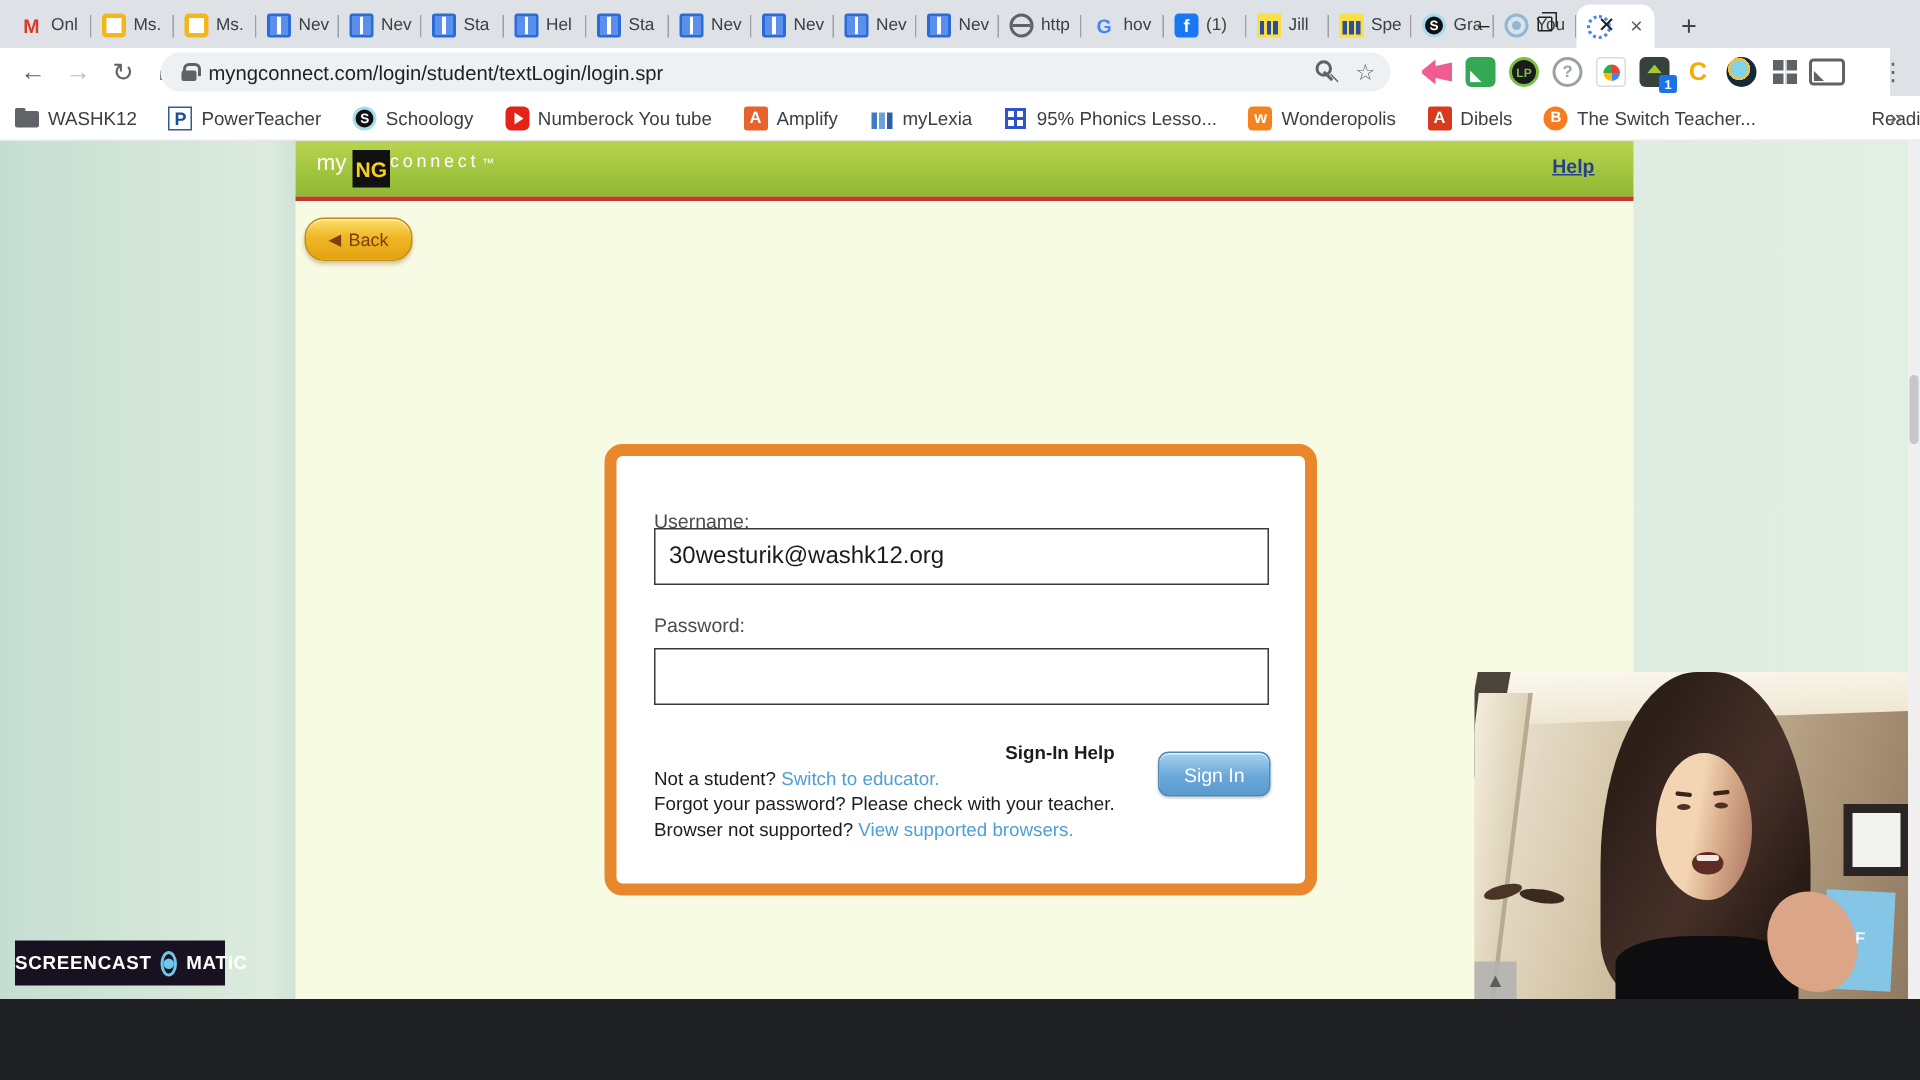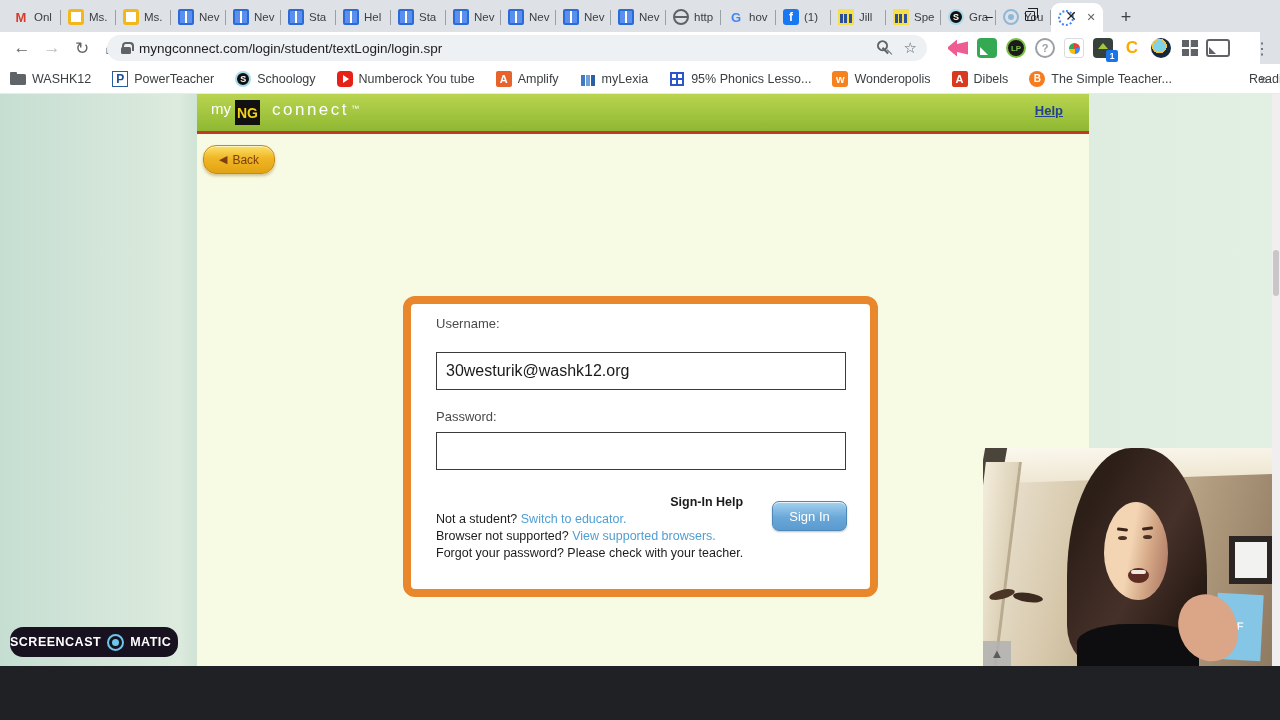--- a/index.html
+++ b/index.html
@@ -116,21 +116,21 @@
 
   
   .page { position:absolute; left:0; top:94px; width:1280px; height:572px;
      background:linear-gradient(to right,#c6ded2 0,#dcebdd 14%,#cfe3d6 15.4%,#e2efe3 100%); }
   .content-col { position:absolute; left:197px; top:0; width:892px; height:572px; background:#f8fbe3; }
   .site-header { position:absolute; left:197px; top:0; width:892px; height:37px;
      background:linear-gradient(#b9d44f,#8fb832); display:flex; align-items:center; }
   .brand { display:flex; align-items:flex-start; margin-left:14px; }
   .brand-my { color:#fff; font-size:15px; margin-right:4px; }
   .brand-ng { width:25px; height:25px; background:#111; color:#f7d117; font-weight:bold; font-size:14px; display:flex; align-items:center; justify-content:center; }
-  .brand-connect { color:#fff; font-size:17px; letter-spacing:2.5px; margin-left:12px; }
+  .brand-connect { color:#fff; font-size:12px; letter-spacing:2.5px; margin-left:0; }
   .brand-tm { color:#fff; font-size:8px; vertical-align:super; margin-left:2px; align-self:flex-start; margin-top:4px; }
   .help-link { position:absolute; right:26px; top:9px; color:#23418f; font-size:13px; font-weight:bold; text-decoration:underline; cursor:pointer; }
   .redline { position:absolute; left:197px; top:37px; width:892px; height:3px; background:#c0392b; }
 
   .back-btn { position:absolute; left:203px; top:51px; width:72px; height:29px; border-radius:13px;
      background:linear-gradient(#fbe16a,#f0b626 45%,#e3a312); border:1px solid #c48a14;
      box-shadow:0 2px 3px rgba(120,90,0,.35), inset 0 1px 0 rgba(255,255,255,.6);
      display:flex; align-items:center; justify-content:center; gap:5px; cursor:pointer; }
   .back-tri { color:#7b3f10; font-size:11px; }
   .back-label { color:#7b3f10; font-weight:normal; font-size:12px; }
@@ -144,22 +144,22 @@
   .fld-input { position:absolute; left:25px; width:410px; height:38px; border:1px solid #3a3a3a; background:#fff;
      font-family:"Liberation Sans",sans-serif; font-size:16px; color:#1a1a1a; padding:4px 9px; outline:none; }
   .help-block { position:absolute; left:25px; top:190px; font-size:12.5px; color:#1c1c1c; line-height:17px; }
   .help-head { font-weight:bold;text-align:right; }
   .tlink { color:#4f9fd4; cursor:pointer; }
   .signin-btn { position:absolute; left:361px; top:197px; width:75px; height:30px; border-radius:7px;
      background:linear-gradient(#a5d3ee,#6aa7d8 55%,#5b9bd0); border:1px solid #4d88b8;
      box-shadow:inset 0 1px 0 rgba(255,255,255,.7), 0 1px 2px rgba(0,0,0,.25);
      color:#fff; font-size:13px; display:flex; align-items:center; justify-content:center; cursor:pointer; }
 
-  .scaster { position:absolute; left:10px; top:533px; width:168px; height:30px; background:#171120;
-     display:flex; align-items:center; justify-content:flex-start; gap:6px;border-radius:13px; }
+  .scaster { position:absolute; left:10px; top:533px; width:140px; height:30px; background:#171120;
+     display:flex; align-items:center; justify-content:space-between; gap:6px; }
   .sc-txt { color:#fff; font-weight:bold; font-size:12.5px; letter-spacing:.5px; }
   .sc-dot { width:17px; height:17px; border:2.5px solid #6ec6ea; border-radius:50%; display:flex; align-items:center; justify-content:center; }
   .sc-dot::after { content:""; width:7px; height:7px; background:#6ec6ea; border-radius:50%; }
 
   
   .webcam { position:absolute; left:983px; top:354px; width:289px; height:218px; overflow:hidden;
      background:linear-gradient(105deg,#efe9db 0%,#d6c7aa 34%,#b19c7f 68%,#8f7a62 100%); }
   .wc-ceiling { position:absolute; left:0; top:0; width:289px; height:36px; background:linear-gradient(#fbf8ef,#efe7d3); transform:rotate(-2deg); transform-origin:left top; }
   .wc-doorjamb { position:absolute; left:-10px; top:14px; width:36px; height:210px; background:linear-gradient(to right,#f3ecdb,#ddd2b8); transform:skewX(-7deg); border-right:3px solid #b8ab8f; }
   .wc-doordark { position:absolute; left:-4px; top:0px; width:22px; height:70px; background:#4b443a; transform:skewX(-10deg); }
@@ -351,21 +351,21 @@
     <div class="bm">
         <span class="bfav" data-icon="wonderopolis"></span>
         <span class="bm-label">Wonderopolis</span>
       </div>
     <div class="bm">
         <span class="bfav" data-icon="dibels"></span>
         <span class="bm-label">Dibels</span>
       </div>
     <div class="bm">
         <span class="bfav" data-icon="blogger"></span>
-        <span class="bm-label">The Simple Teacher...</span>
+        <span class="bm-label">The Switch Teacher...</span>
       </div>
     <div class="bm noicon">
         <span class="bm-label">Reading level correl...</span>
       </div>
     <div class="bm-overflow g" data-glyph="»"></div>
   </div>
 
   <div class="page">
     <div class="content-col"></div>
 
@@ -380,29 +380,29 @@
     </div>
     <div class="redline"></div>
 
     <div class="back-btn">
       <span class="back-tri g" data-glyph="◀"></span>
       <span class="back-label">Back</span>
     </div>
 
 
     <div class="form-box">
-      <label class="fld-label" style="top:12px">Username:</label>
+      <label class="fld-label" style="top:36px">Username:</label>
       <input class="fld-input" style="top: 48px;" type="text" value="30westurik@washk12.org">
       <label class="fld-label" style="top:105px">Password:</label>
       <input class="fld-input" style="top: 128px;" type="password" value="">
       <div class="help-block">
         <div class="help-head">Sign-In Help</div>
         <div><span>Not a student? </span><span class="tlink">Switch to educator.</span></div>
+        <div>Forgot your password? Please check with your teacher.</div>
         <div><span>Browser not supported? </span><span class="tlink">View supported browsers.</span></div>
-        <div>Forgot your password? Please check with your teacher.</div>
       </div>
       <div class="signin-btn">Sign In</div>
     </div>
 
     <div class="scaster">
       <span class="sc-txt">SCREENCAST</span>
       <span class="sc-dot"></span>
       <span class="sc-txt">MATIC</span>
     </div>
 

